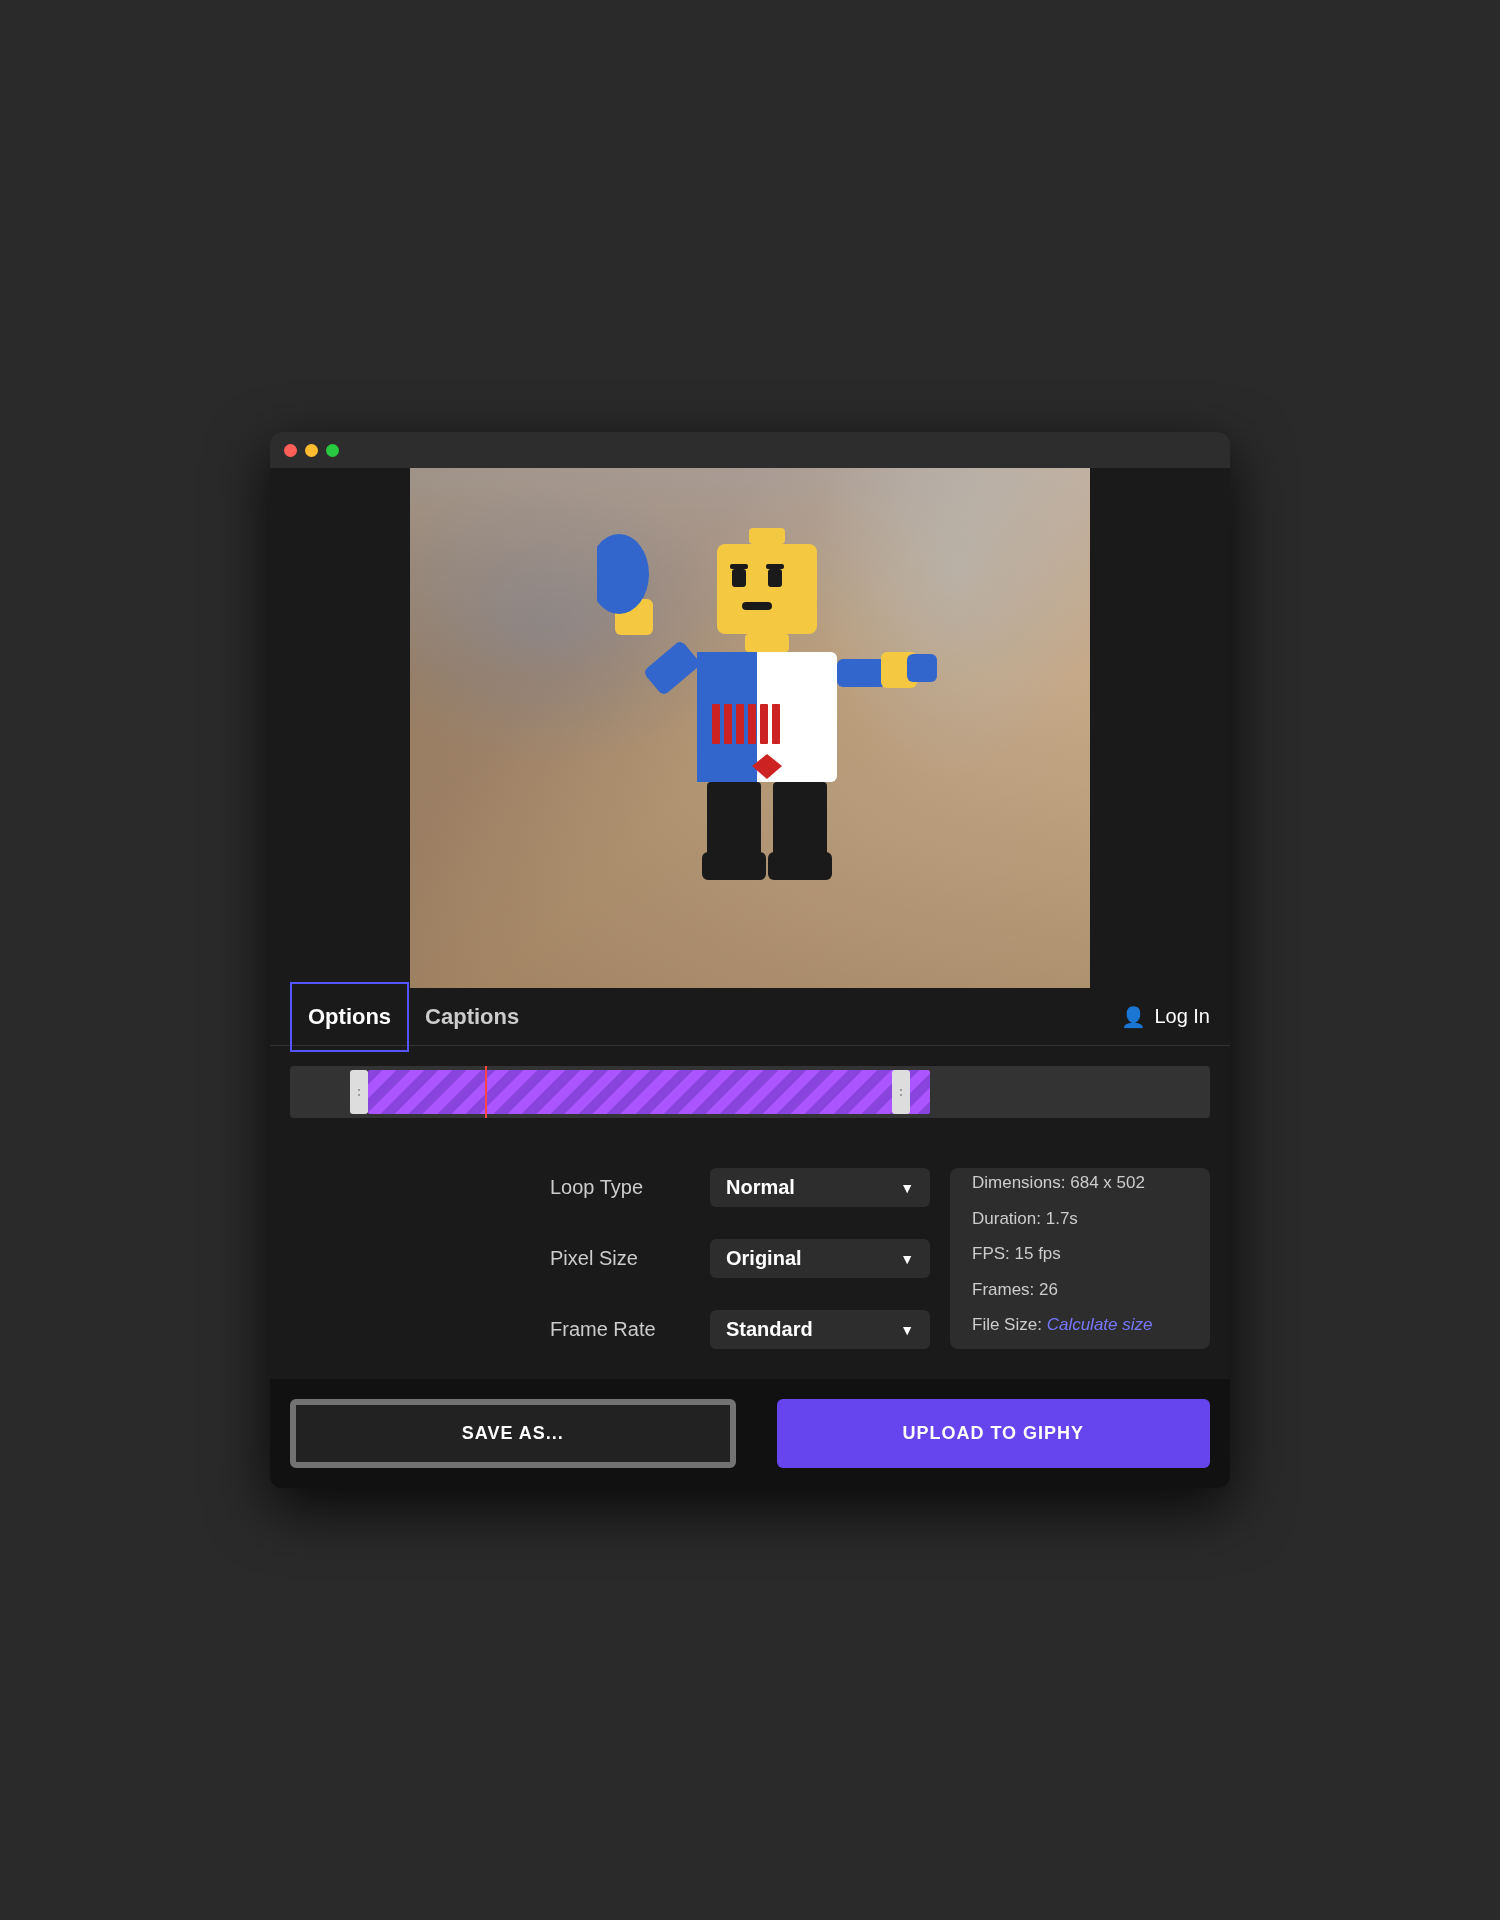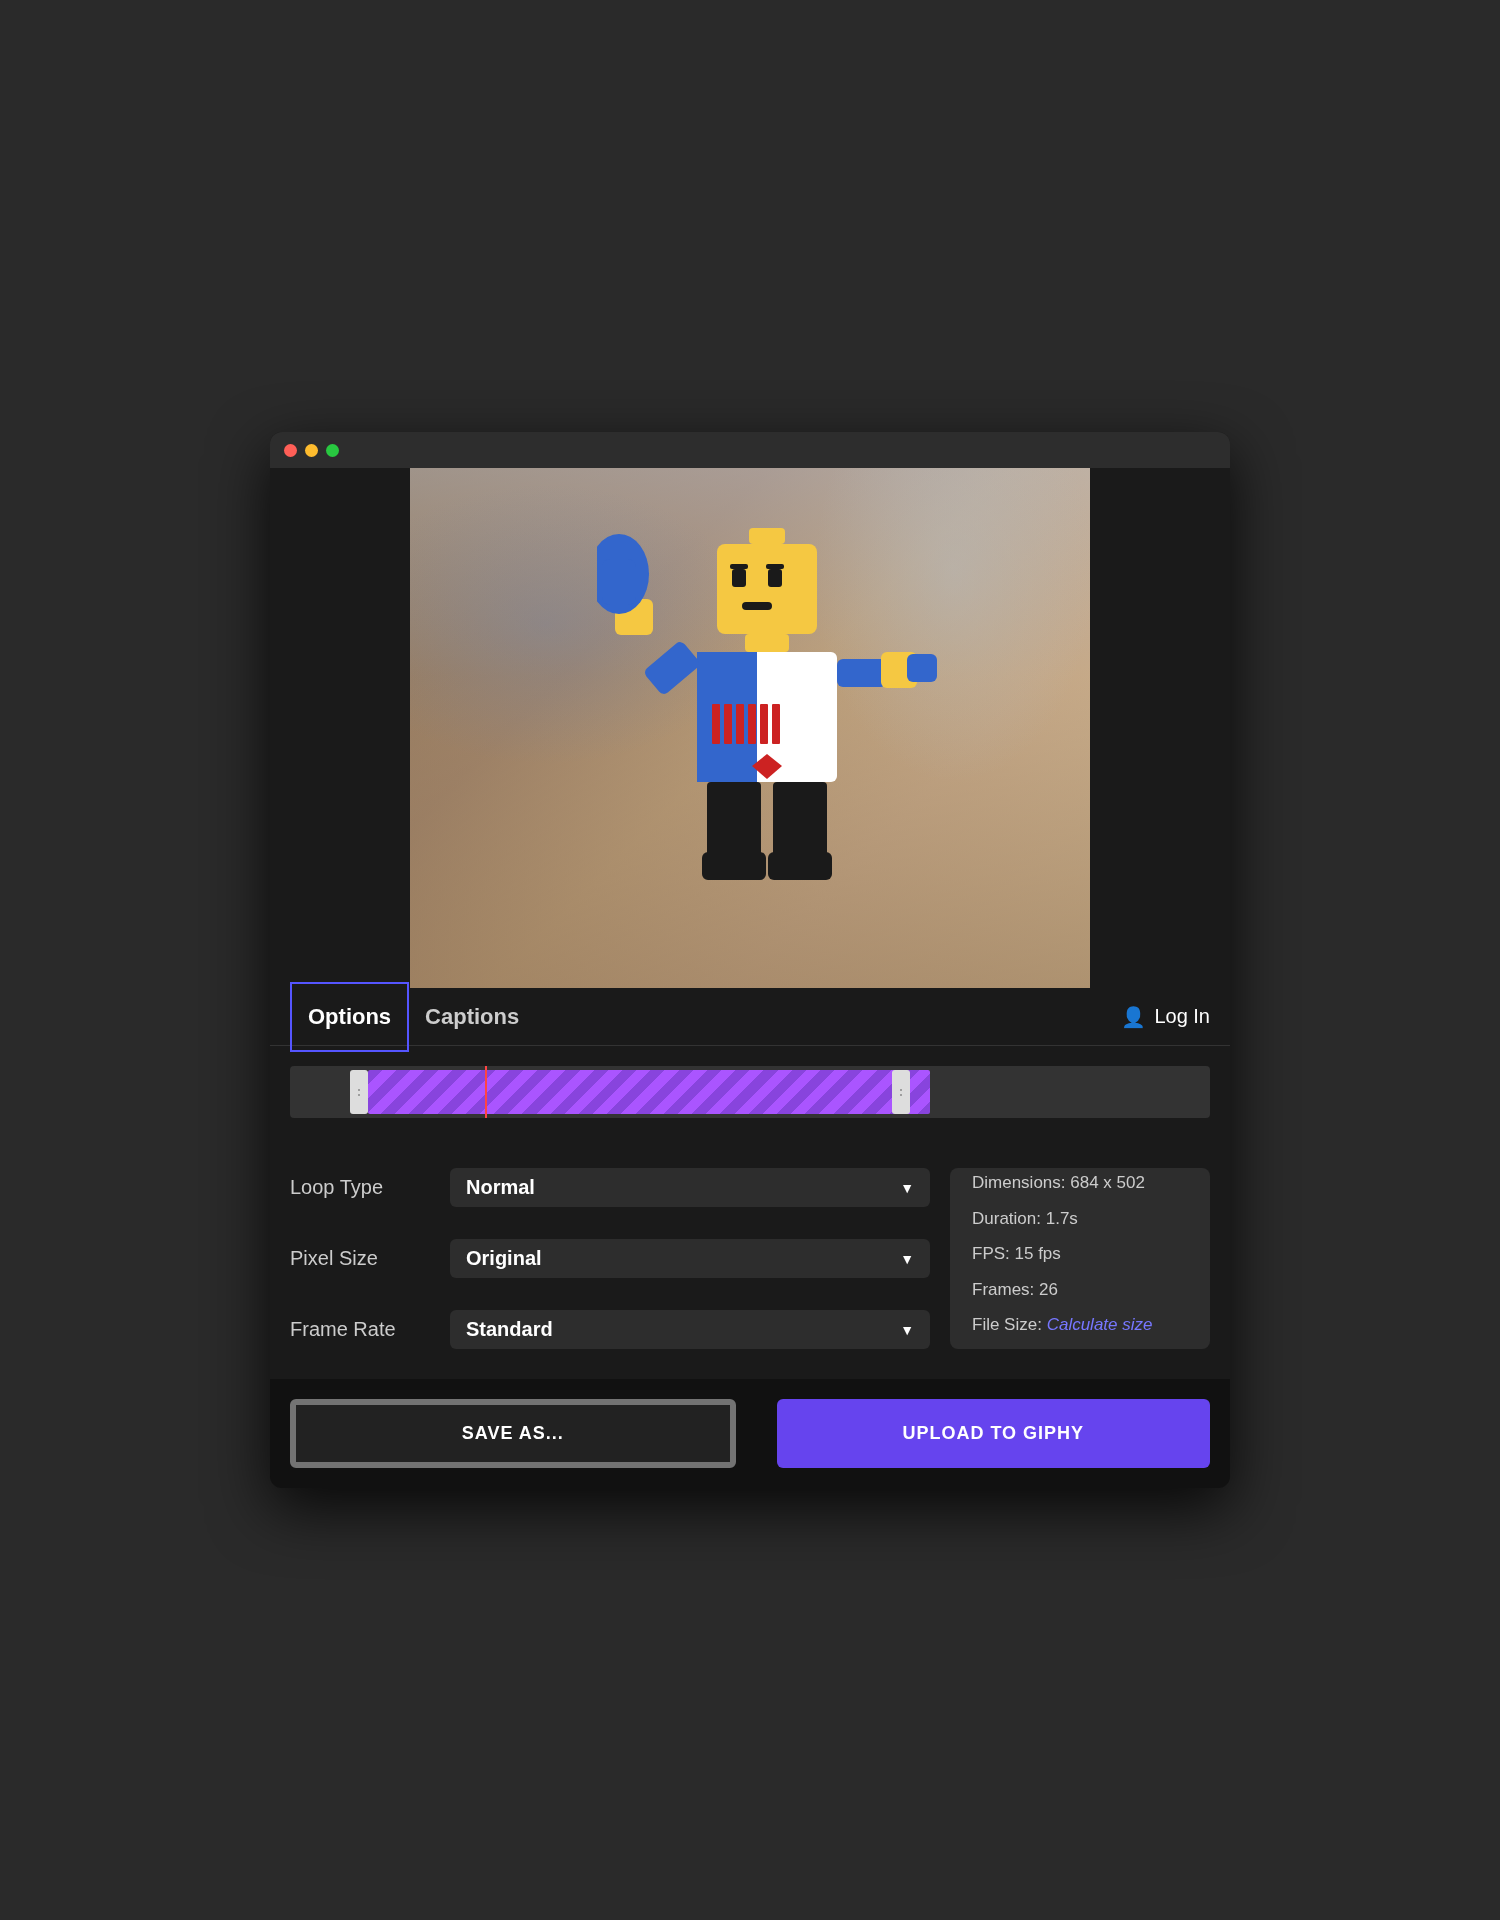--- a/index.html
+++ b/index.html
@@ -196,20 +196,21 @@
       padding: 30px 20px;
       display: flex;
       gap: 20px;
     }
 
     .options-left {
       flex: 1;
       display: flex;
       flex-direction: column;
       gap: 32px;
+      align-items: flex-end;
     }
 
     .option-row {
       display: flex;
       align-items: center;
       gap: 20px;
     }
 
     .option-label {
       color: #ccc;

